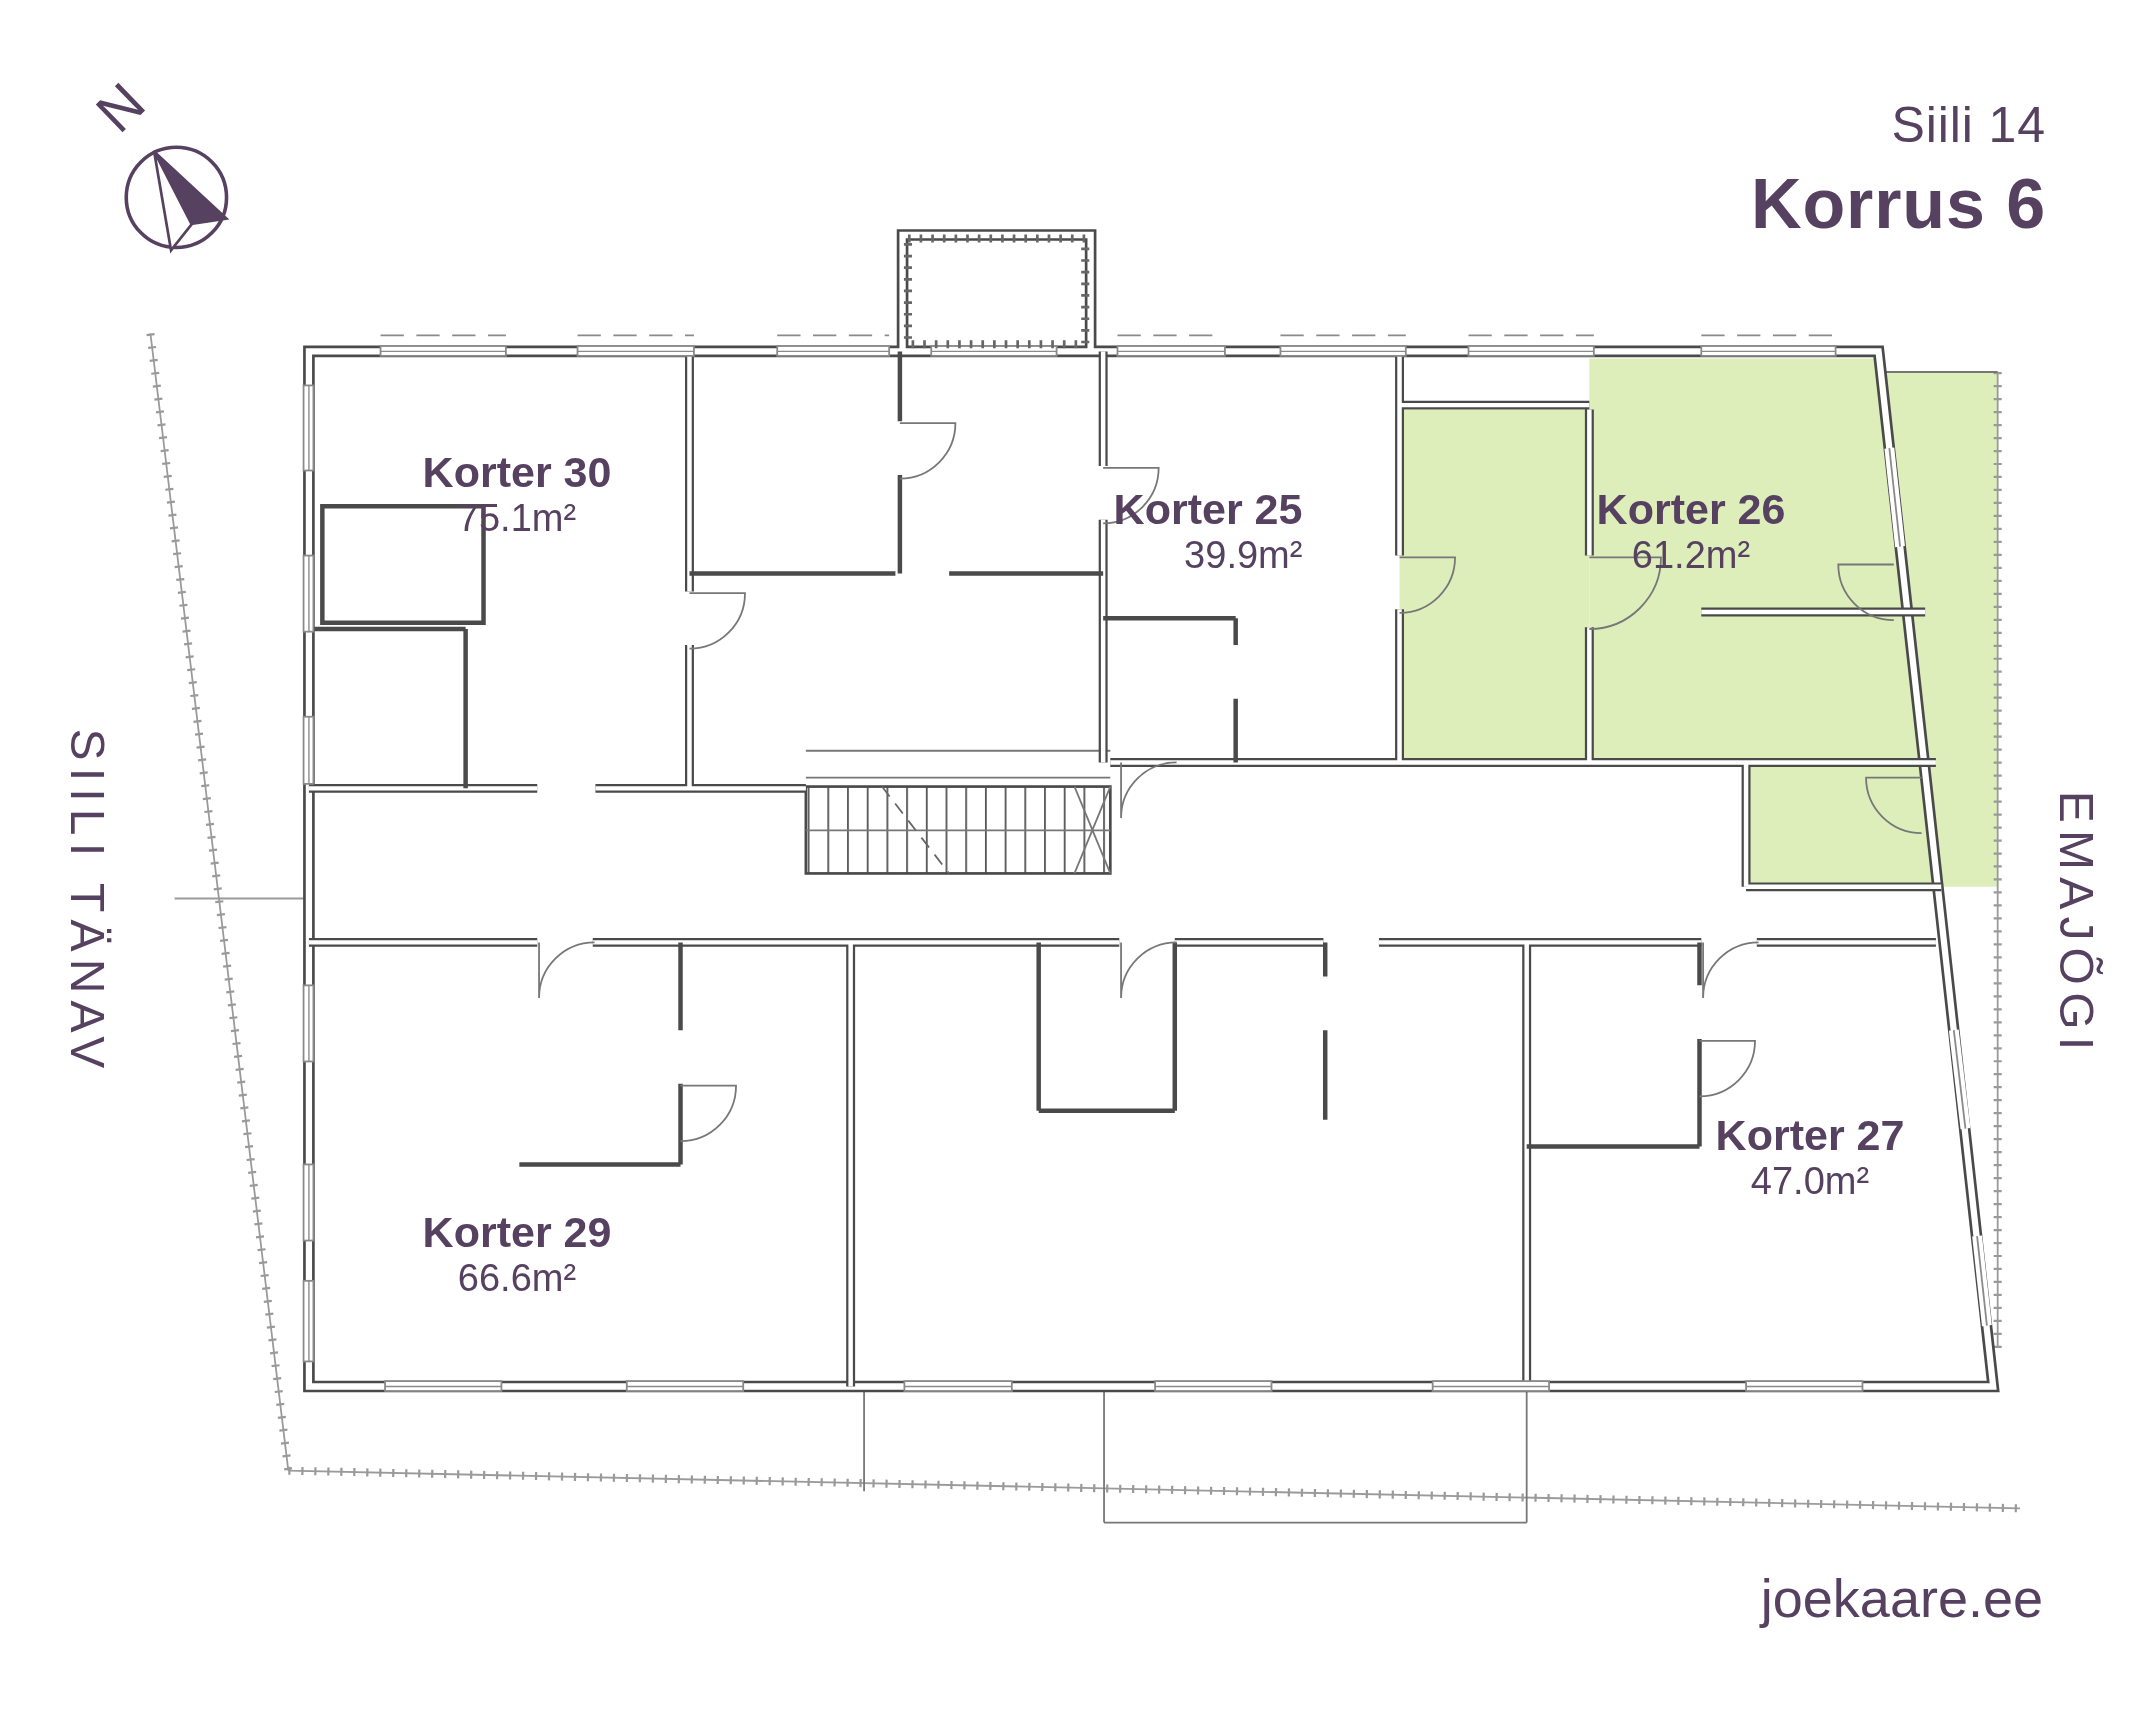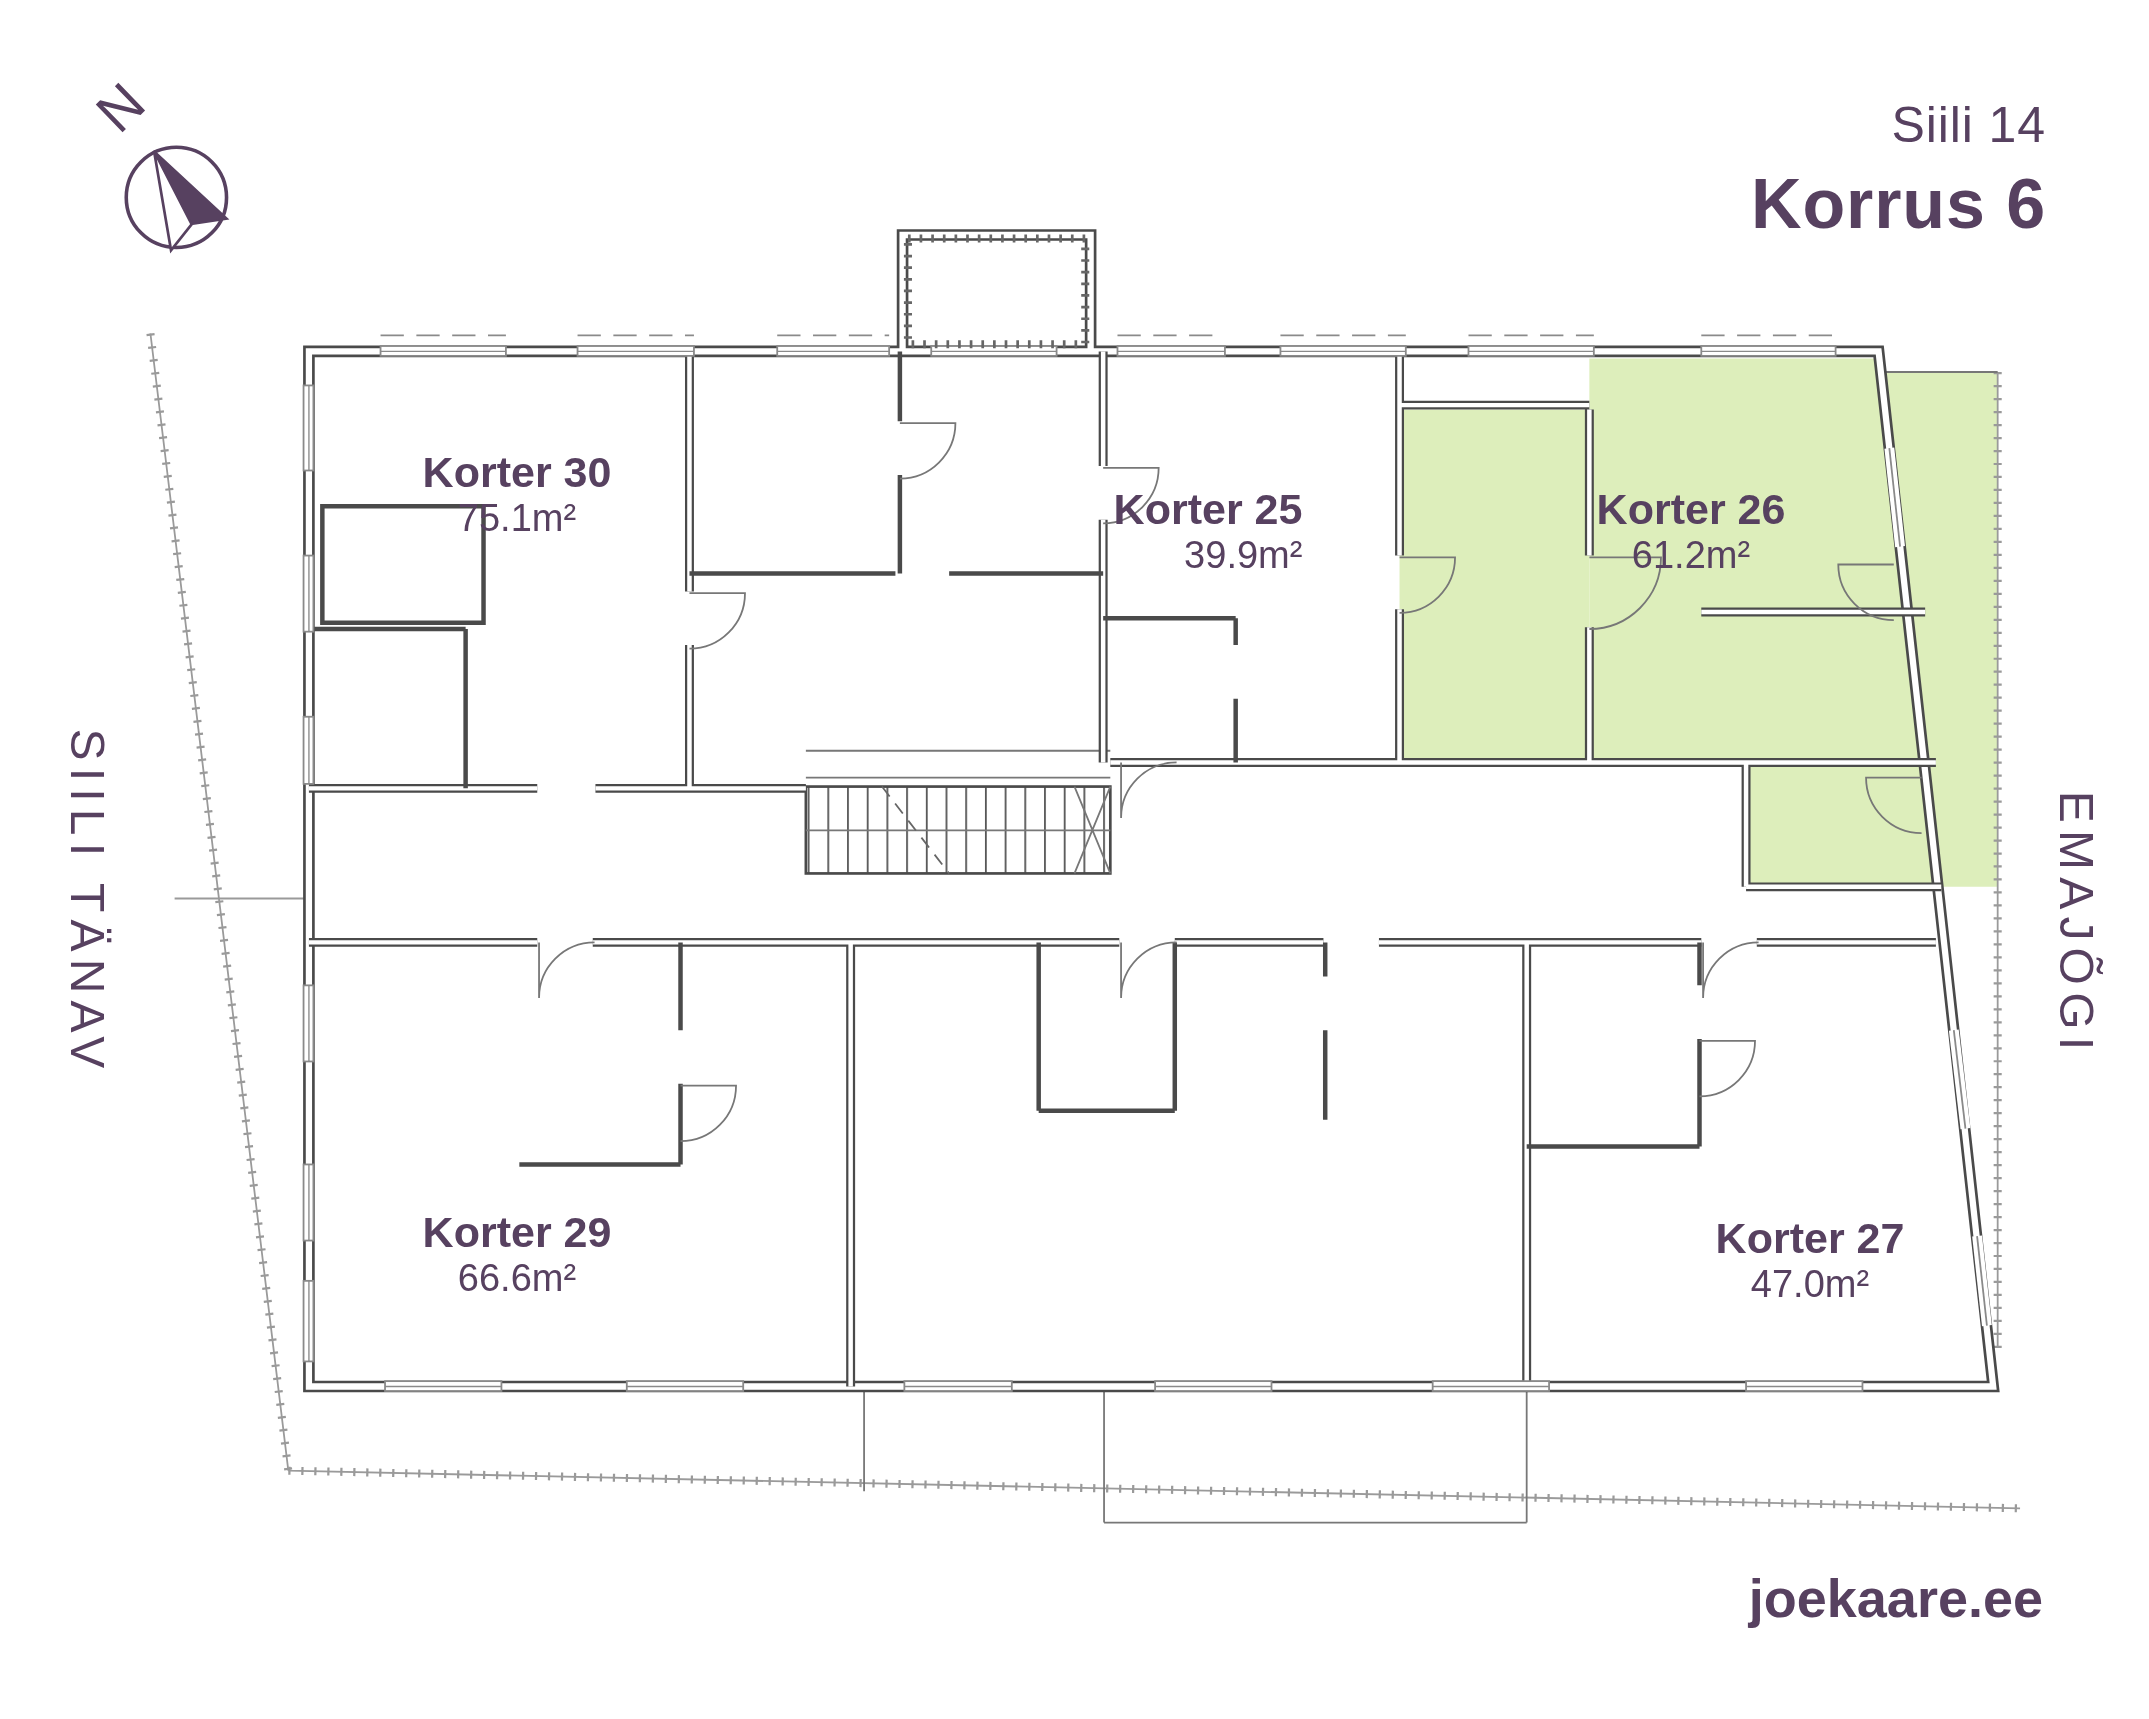--- a/index.html
+++ b/index.html
@@ -33,21 +33,21 @@
   .hdr .addr{font-size:50px;font-weight:400;letter-spacing:0.9px;}
   .hdr .floor{font-size:70px;font-weight:700;margin-top:10px;letter-spacing:0.9px;}
   .compassN{position:absolute;left:100px;top:75px;font-size:56px;font-weight:400;
             transform:rotate(-44deg);}
   .street{position:absolute;font-size:48px;letter-spacing:7.2px;white-space:nowrap;}
   .street.left{left:87px;top:902px;transform:translate(-50%,-50%) rotate(90deg);}
   .street.right{left:2076px;top:924px;transform:translate(-50%,-50%) rotate(90deg);}
   .apt{position:absolute;text-align:center;transform:translate(-50%,-50%);white-space:nowrap;}
   .apt .nm{font-size:43px;font-weight:700;line-height:48px;}
   .apt .ar{font-size:38px;font-weight:400;line-height:45px;}
-  .site{position:absolute;right:106px;top:1567px;font-size:54px;font-weight:700;}
+  .site{position:absolute;right:106px;top:1567px;font-size:54px;font-weight:400;}
 </style>
 </head>
 <body>
 
 <div class="page">
 
   <svg class="plan-svg" viewBox="0 0 2400 1920">
     <defs>
       <pattern id="treads" width="22" height="10" patternUnits="userSpaceOnUse">
         <rect width="22" height="10" fill="#ffffff"></rect>
@@ -196,21 +196,21 @@
     <div class="ar">39.9m²</div>
   </div>
   <div class="apt" style="left:1691px;top:531px;">
     <div class="nm">Korter 26</div>
     <div class="ar">61.2m²</div>
   </div>
   <div class="apt" style="left:517px;top:1254px;">
     <div class="nm">Korter 29</div>
     <div class="ar">66.6m²</div>
   </div>
-  <div class="apt" style="left:1810px;top:1260px;">
+  <div class="apt" style="left:1810px;top:1157px;">
     <div class="nm">Korter 27</div>
     <div class="ar">47.0m²</div>
   </div>
 
   <div class="site">joekaare.ee</div>
 
 </div>
 
 
 </body></html>

